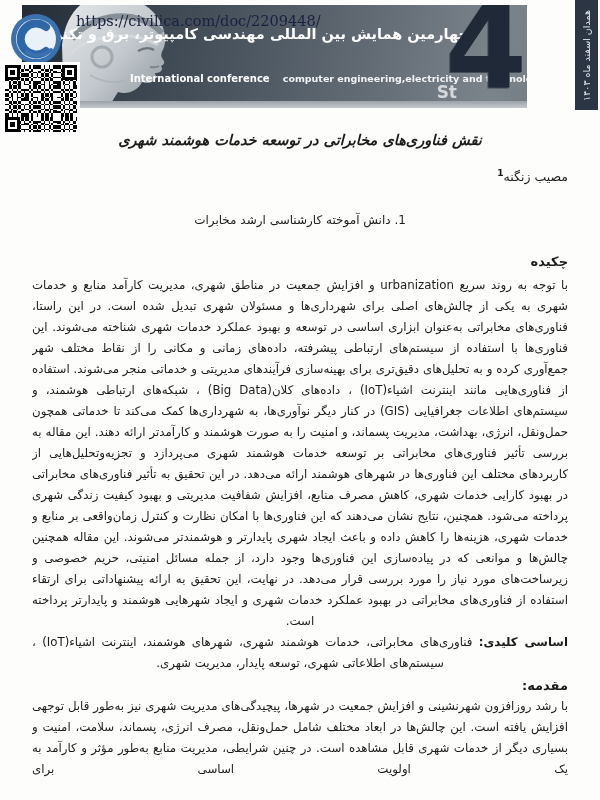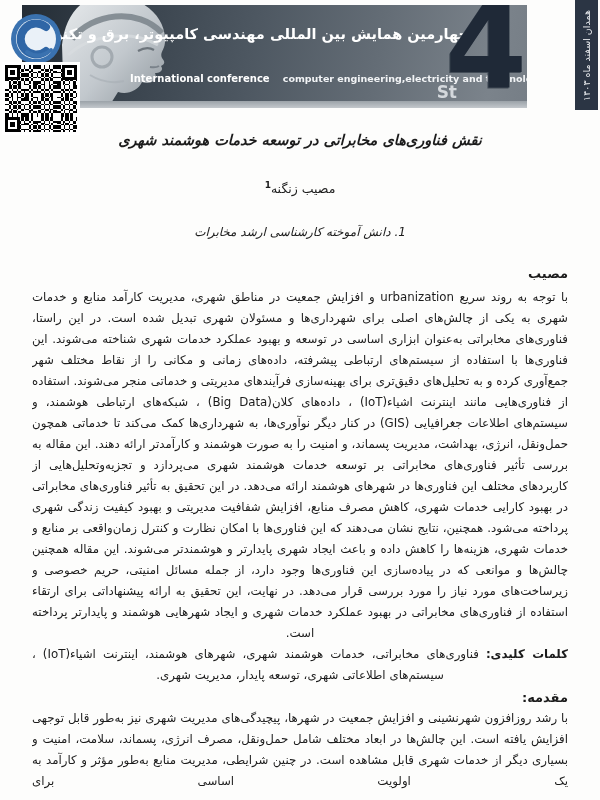--- a/index.html
+++ b/index.html
@@ -46,23 +46,23 @@
       conic-gradient(#000 25%,#fff 0 50%,#000 0 75%,#fff 0);
     background-size:8px 8px,13px 13px;background-blend-mode:difference;}
   .finder{position:absolute;width:15px;height:15px;border:3px solid #000;background:#fff;box-sizing:border-box;}
   .finder::after{content:"";position:absolute;left:2px;top:2px;width:5px;height:5px;background:#000;}
   .finder.tl{left:0;top:0;} .finder.tr{right:0;top:0;} .finder.bl{left:0;bottom:0;}
 
   
   .content{position:absolute;left:32px;top:126px;width:536px;height:668px;overflow:hidden;
     direction:rtl;color:var(--text_color);}
   .paper-title{text-align:center;font-size:14.5px;font-weight:bold;margin:6px 0 0;font-style:italic;}
-  .author-line{text-align:center;font-size:12.5px;margin-top:32px;}
+  .author-line{text-align:right;font-size:12.5px;margin-top:20px;}
   .author-line sup{font-size:9px;font-weight:bold;}
-  .affiliation{text-align:center;font-size:12px;margin-top:29px;font-style:italic;}
+  .affiliation{text-align:center;font-size:12px;margin-top:29px;}
   h2.section{font-size:13px;font-weight:bold;margin:27px 0 0;}
   h2.intro-h{font-size:13px;font-weight:bold;margin:4px 0 0;}
   p.body-par{font-size:11.8px;line-height:21px;text-align:justify;margin:6px 0 0;}
   p.abstract,p.keywords{text-align-last:center;}
   p.keywords{margin-top:0;}
   p.intro{text-align-last:justify;margin-top:3px;}
   .kw-label{font-weight:bold;}
 </style>
 </head>
 <body>
@@ -93,20 +93,21 @@
     </div>
     <div class="big4">4</div>
     <div class="st">St</div>
     <div class="banner-floor"></div>
   </div>
 
   <div class="side-strip">
     <span>همدان اسفند ماه ۱۴۰۳</span>
   </div>
 
+  <a class="doc-url" href="#">https://civilica.com/doc/2209448/</a>
 
   <div class="logo">
     <svg width="54" height="54" viewBox="0 0 54 54" aria-hidden="true">
       <circle cx="27" cy="27" r="25" fill="#3a72b0"></circle>
       <circle cx="27" cy="27" r="20" fill="#eaf1f8"></circle>
       <path d="M37,15 A15.5,15.5 0 1 0 37,39" stroke="#2f66a6" stroke-width="8" fill="none" stroke-linecap="round"></path>
       <path d="M18,40 Q30,48 42,38" stroke="#3a72b0" stroke-width="4" fill="none" stroke-linecap="round"></path>
     </svg>
     <div class="logo-text">CIVILICA</div>
   </div>
@@ -118,20 +119,20 @@
       <div class="finder bl"></div>
     </div>
   </div>
 
   <main class="content">
     <h1 class="paper-title">نقش فناوری‌های مخابراتی در توسعه خدمات هوشمند شهری</h1>
     <div class="author-line">
       <span>مصیب زنگنه</span><sup>1</sup>
     </div>
     <div class="affiliation">1. دانش آموخته کارشناسی ارشد مخابرات</div>
-    <h2 class="section">مصیب</h2>
+    <h2 class="section">چکیده</h2>
     <p class="body-par abstract">با توجه به روند سریع urbanization و افزایش جمعیت در مناطق شهری، مدیریت کارآمد منابع و خدمات شهری به یکی از چالش‌های اصلی برای شهرداری‌ها و مسئولان شهری تبدیل شده است. در این راستا، فناوری‌های مخابراتی به‌عنوان ابزاری اساسی در توسعه و بهبود عملکرد خدمات شهری شناخته می‌شوند. این فناوری‌ها با استفاده از سیستم‌های ارتباطی پیشرفته، داده‌های زمانی و مکانی را از نقاط مختلف شهر جمع‌آوری کرده و به تحلیل‌های دقیق‌تری برای بهینه‌سازی فرآیندهای مدیریتی و خدماتی منجر می‌شوند. استفاده از فناوری‌هایی مانند اینترنت اشیاء(IoT) ، داده‌های کلان(Big Data) ، شبکه‌های ارتباطی هوشمند، و سیستم‌های اطلاعات جغرافیایی (GIS) در کنار دیگر نوآوری‌ها، به شهرداری‌ها کمک می‌کند تا خدماتی همچون حمل‌ونقل، انرژی، بهداشت، مدیریت پسماند، و امنیت را به صورت هوشمند و کارآمدتر ارائه دهند. این مقاله به بررسی تأثیر فناوری‌های مخابراتی بر توسعه خدمات هوشمند شهری می‌پردازد و تجزیه‌وتحلیل‌هایی از کاربردهای مختلف این فناوری‌ها در شهرهای هوشمند ارائه می‌دهد. در این تحقیق به تأثیر فناوری‌های مخابراتی در بهبود کارایی خدمات شهری، کاهش مصرف منابع، افزایش شفافیت مدیریتی و بهبود کیفیت زندگی شهری پرداخته می‌شود. همچنین، نتایج نشان می‌دهند که این فناوری‌ها با امکان نظارت و کنترل زمان‌واقعی بر منابع و خدمات شهری، هزینه‌ها را کاهش داده و باعث ایجاد شهری پایدارتر و هوشمندتر می‌شوند. این مقاله همچنین چالش‌ها و موانعی که در پیاده‌سازی این فناوری‌ها وجود دارد، از جمله مسائل امنیتی، حریم خصوصی و زیرساخت‌های مورد نیاز را مورد بررسی قرار می‌دهد. در نهایت، این تحقیق به ارائه پیشنهاداتی برای ارتقاء استفاده از فناوری‌های مخابراتی در بهبود عملکرد خدمات شهری و ایجاد شهرهایی هوشمند و پایدارتر پرداخته است.</p>
-    <p class="body-par keywords"><span class="kw-label">کلمات کلیدی:</span> <span>فناوری‌های مخابراتی، خدمات هوشمند شهری، شهرهای هوشمند، اینترنت اشیاء(IoT) ، سیستم‌های اطلاعاتی شهری، توسعه پایدار، مدیریت شهری.</span></p>
+    <p class="body-par keywords"><span class="kw-label">اساسی کلیدی:</span> <span>فناوری‌های مخابراتی، خدمات هوشمند شهری، شهرهای هوشمند، اینترنت اشیاء(IoT) ، سیستم‌های اطلاعاتی شهری، توسعه پایدار، مدیریت شهری.</span></p>
     <h2 class="intro-h">مقدمه:</h2>
     <p class="body-par intro">با رشد روزافزون شهرنشینی و افزایش جمعیت در شهرها، پیچیدگی‌های مدیریت شهری نیز به‌طور قابل توجهی افزایش یافته است. این چالش‌ها در ابعاد مختلف شامل حمل‌ونقل، مصرف انرژی، پسماند، سلامت، امنیت و بسیاری دیگر از خدمات شهری قابل مشاهده است. در چنین شرایطی، مدیریت منابع به‌طور مؤثر و کارآمد به یک اولویت اساسی برای</p>
   </main>
 
 </div>
 
 </body></html>

